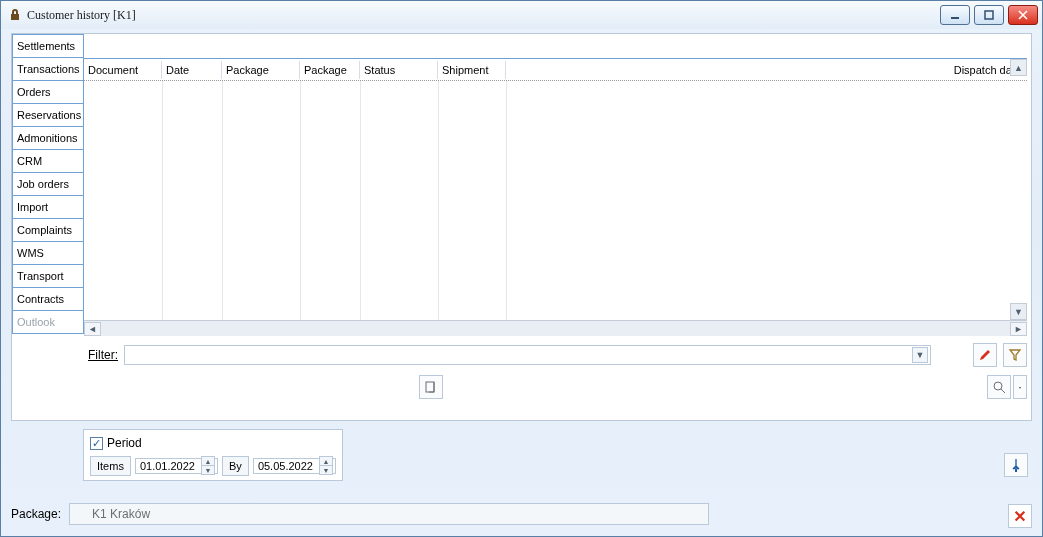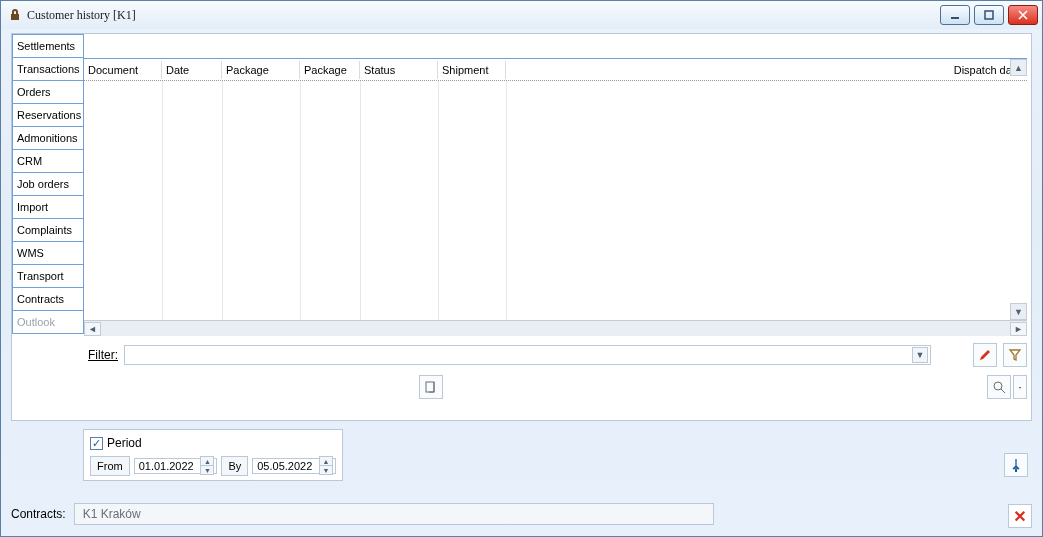--- a/index.html
+++ b/index.html
@@ -217,21 +217,21 @@
     border:1px solid #b9c9da;background:#f9fbfd;
     display:flex;align-items:center;justify-content:center;color:#1b5aa0;font-size:12px;
   }
   .footer {
     position:absolute; left:10px; right:10px; bottom:8px; height:28px;
     display:flex; align-items:center;
   }
   .cust-label { font-size:12px; margin-right:8px;}
   .cust-input {
     width:640px;height:22px;border:1px solid #b9c9da;background:#f4f7fa;
-    display:flex;align-items:center;padding:0 8px;color:#6a6f75;font-size:12px;
+    display:flex;align-items:center;padding:0 22px;color:#6a6f75;font-size:12px;
   }
   .close-big {
     position:absolute; right:10px; bottom:8px;
     width:24px;height:24px;border:1px solid #b9c9da;background:#fff;
     display:flex;align-items:center;justify-content:center;color:#d9301e;font-size:16px;font-weight:bold;
   }
 </style>
 </head>
 <body>
 
@@ -380,21 +380,21 @@
       </div>
     </div>
 
     <div class="period-panel">
       <div class="chk-row">
         <span class="chk">✓</span>
         <span>Period</span>
       </div>
       <div class="date-row">
         <div class="mini-btn">
-            <span>From</span>
+            <span>Items</span>
           </div>
         <div class="date-input">
           <span>01.01.2022</span>
           <div class="spinner">
               <div>▲</div>
               <div>▼</div>
             </div>
         </div>
         <div class="mini-btn">
             <span>By</span>
@@ -412,21 +412,21 @@
     <div class="pin-btn">
       <svg width="14" height="14">
           <path d="M7 1l0 7-3 3 3-1 3 1-3-3" fill="none" stroke="#1b5aa0" stroke-width="1.3"></path>
           <rect x="6" y="11" width="2" height="3" fill="#1b5aa0"></rect>
         </svg>
     </div>
 
   </div>
 
   <div class="footer">
-    <span class="cust-label">Contracts:</span>
+    <span class="cust-label">Package:</span>
     <div class="cust-input">
       <span>K1 Kraków</span>
     </div>
   </div>
 
   <div class="close-big">✕</div>
 
 </div>
 
 </body></html>

